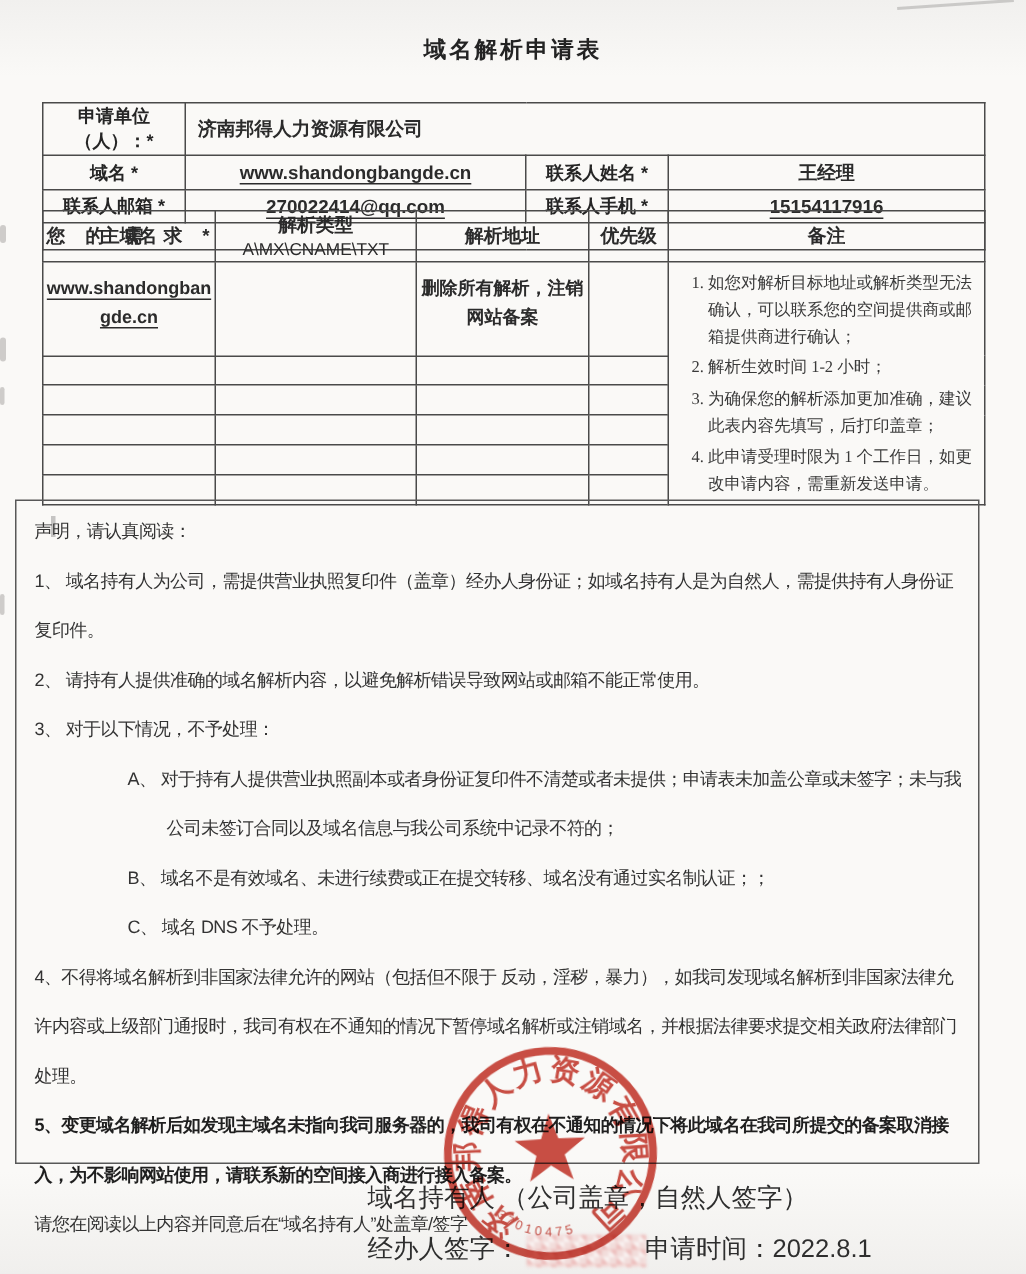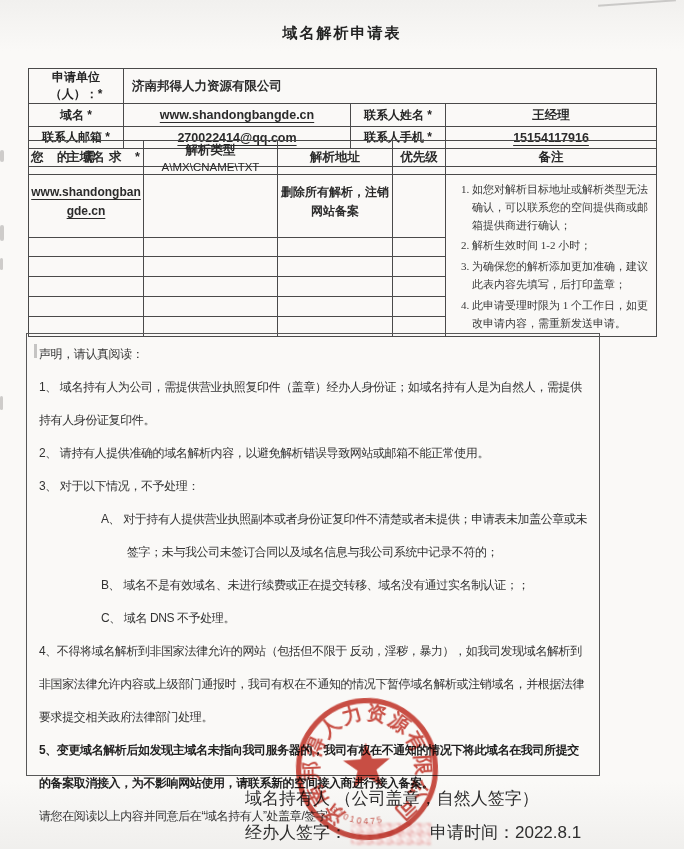--- a/index.html
+++ b/index.html
@@ -32,21 +32,21 @@
   .hdr{text-align:center;font-weight:700;vertical-align:middle;font-size:12.5px;}
   .hdr .sub{display:block;font-weight:400;font-size:11.5px;margin-top:2px;letter-spacing:0;}
   .datacell{vertical-align:top;text-align:center;font-weight:700;padding-top:8px;line-height:1.55;}
   #cell-main-domain{word-break:break-all;}
   #remark-cell{vertical-align:top;padding:4px 4px 0 0;}
   #remark-cell ol{margin:2px 0 0 0;padding-left:26px;font-size:11px;font-weight:400;color:#3a3a3a;font-family:Liberation Serif, serif;}
   #remark-cell li{line-height:1.62;margin-bottom:3px;text-align:left;}
   .empty-row td{height:18px;}
   
   #declaration-box{
-    position:absolute;left:26px;top:333px;width:574px;height:443px;
+    position:absolute;left:10px;top:333px;width:643px;height:443px;
     border:1.5px solid #585858;box-sizing:border-box;
     padding:4px 10px 0 12px;
   }
   #declaration-box p{margin:0;font-size:12px;line-height:33px;letter-spacing:-0.4px;color:#333;}
   #declaration-box p.indent{padding-left:88px;text-indent:-26px;}
   #declaration-box p.bold{font-weight:700;color:#1f1f1f;}
   #erase-mark{position:absolute;left:34px;top:344px;width:3px;height:14px;background:#8f8f8f;opacity:.5;}
   
   .footer-text{position:absolute;font-size:17px;color:#2e2e2e;}
   #holder-line{left:245px;top:787px;}

